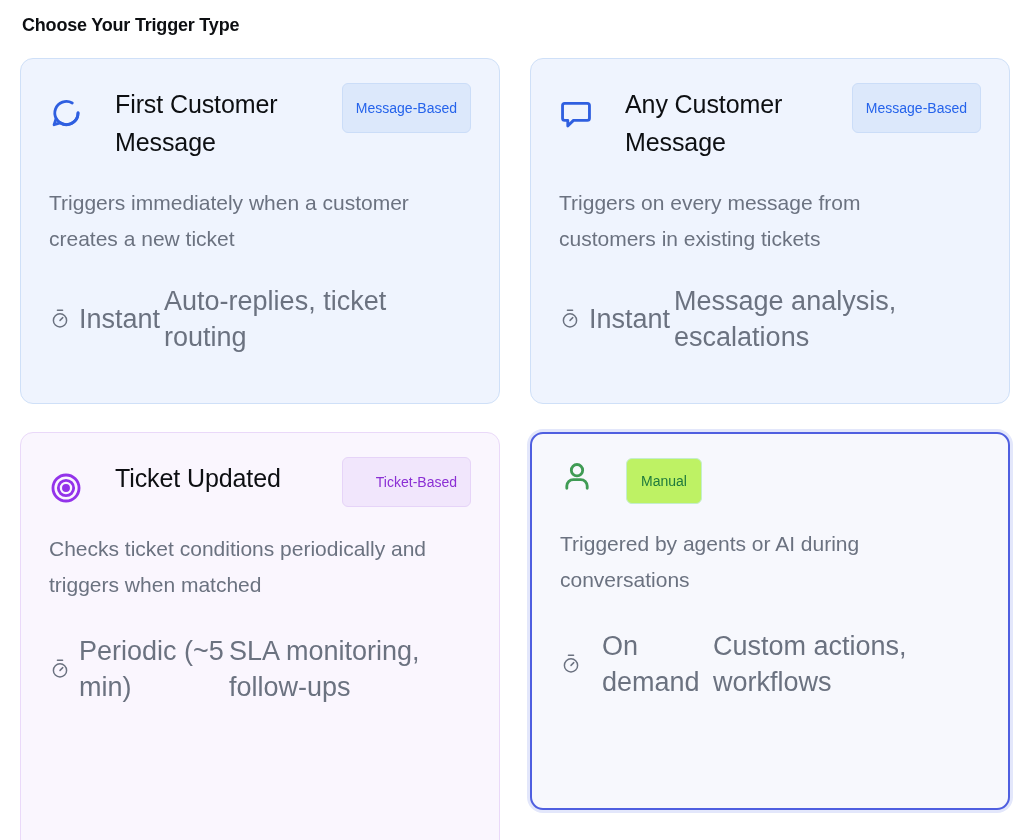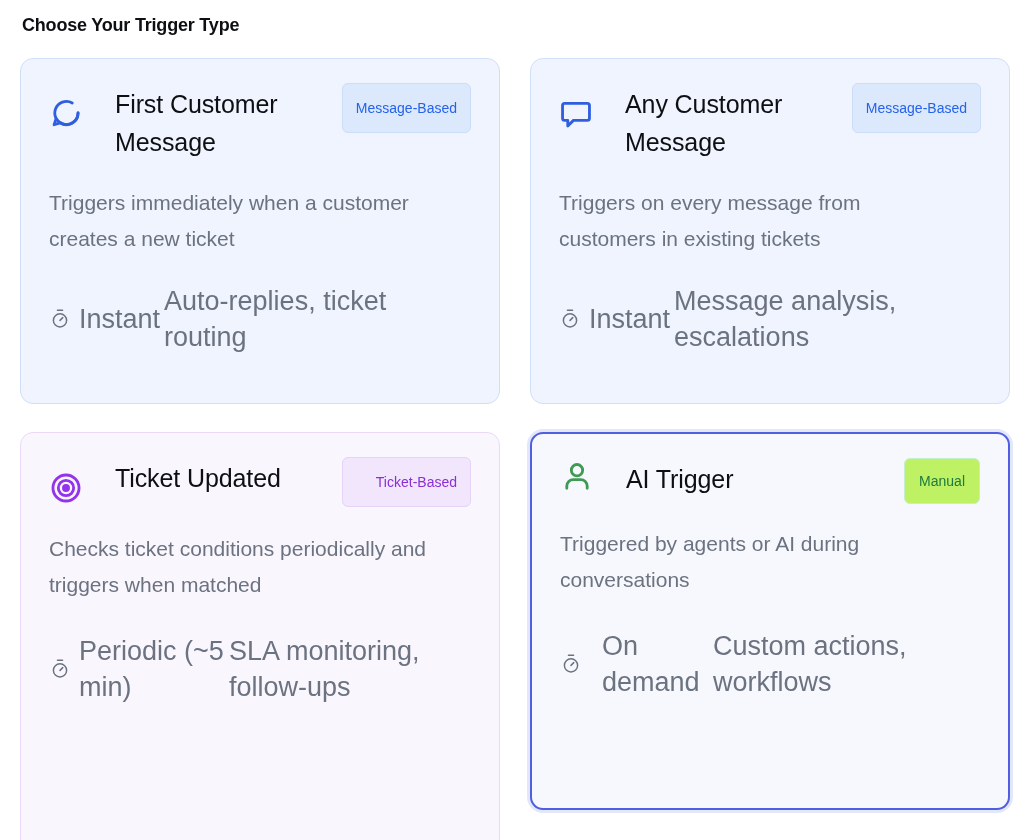--- a/index.html
+++ b/index.html
@@ -253,21 +253,20 @@
     </div>
 
     <div class="card selected">
       <div class="card-header">
         <span class="card-icon">
           <svg viewBox="0 0 24 24" width="34" height="34" fill="none" stroke="#3f9b54" stroke-width="2" stroke-linecap="round" stroke-linejoin="round">
             <circle cx="12" cy="7.2" r="4"></circle>
             <path d="M4.8 20v-1.6a4.6 4.6 0 0 1 4.6-4.6h5.2a4.6 4.6 0 0 1 4.6 4.6V20"></path>
           </svg>
         </span>
-        <div class="card-title">AI Trigger</div>
         <div class="badge badge-green">Manual</div>
       </div>
       <div class="card-desc">Triggered by agents or AI during conversations</div>
       <div class="card-meta">
         <span class="meta-clock">
           <svg viewBox="0 0 24 24" width="22" height="22" fill="none" stroke="#6b7280" stroke-width="1.6" stroke-linecap="round" stroke-linejoin="round">
             <circle cx="12" cy="13.5" r="7.2"></circle>
             <path d="M12 13.5l3-3"></path>
             <path d="M9.2 2.5h5.6"></path>
           </svg>

